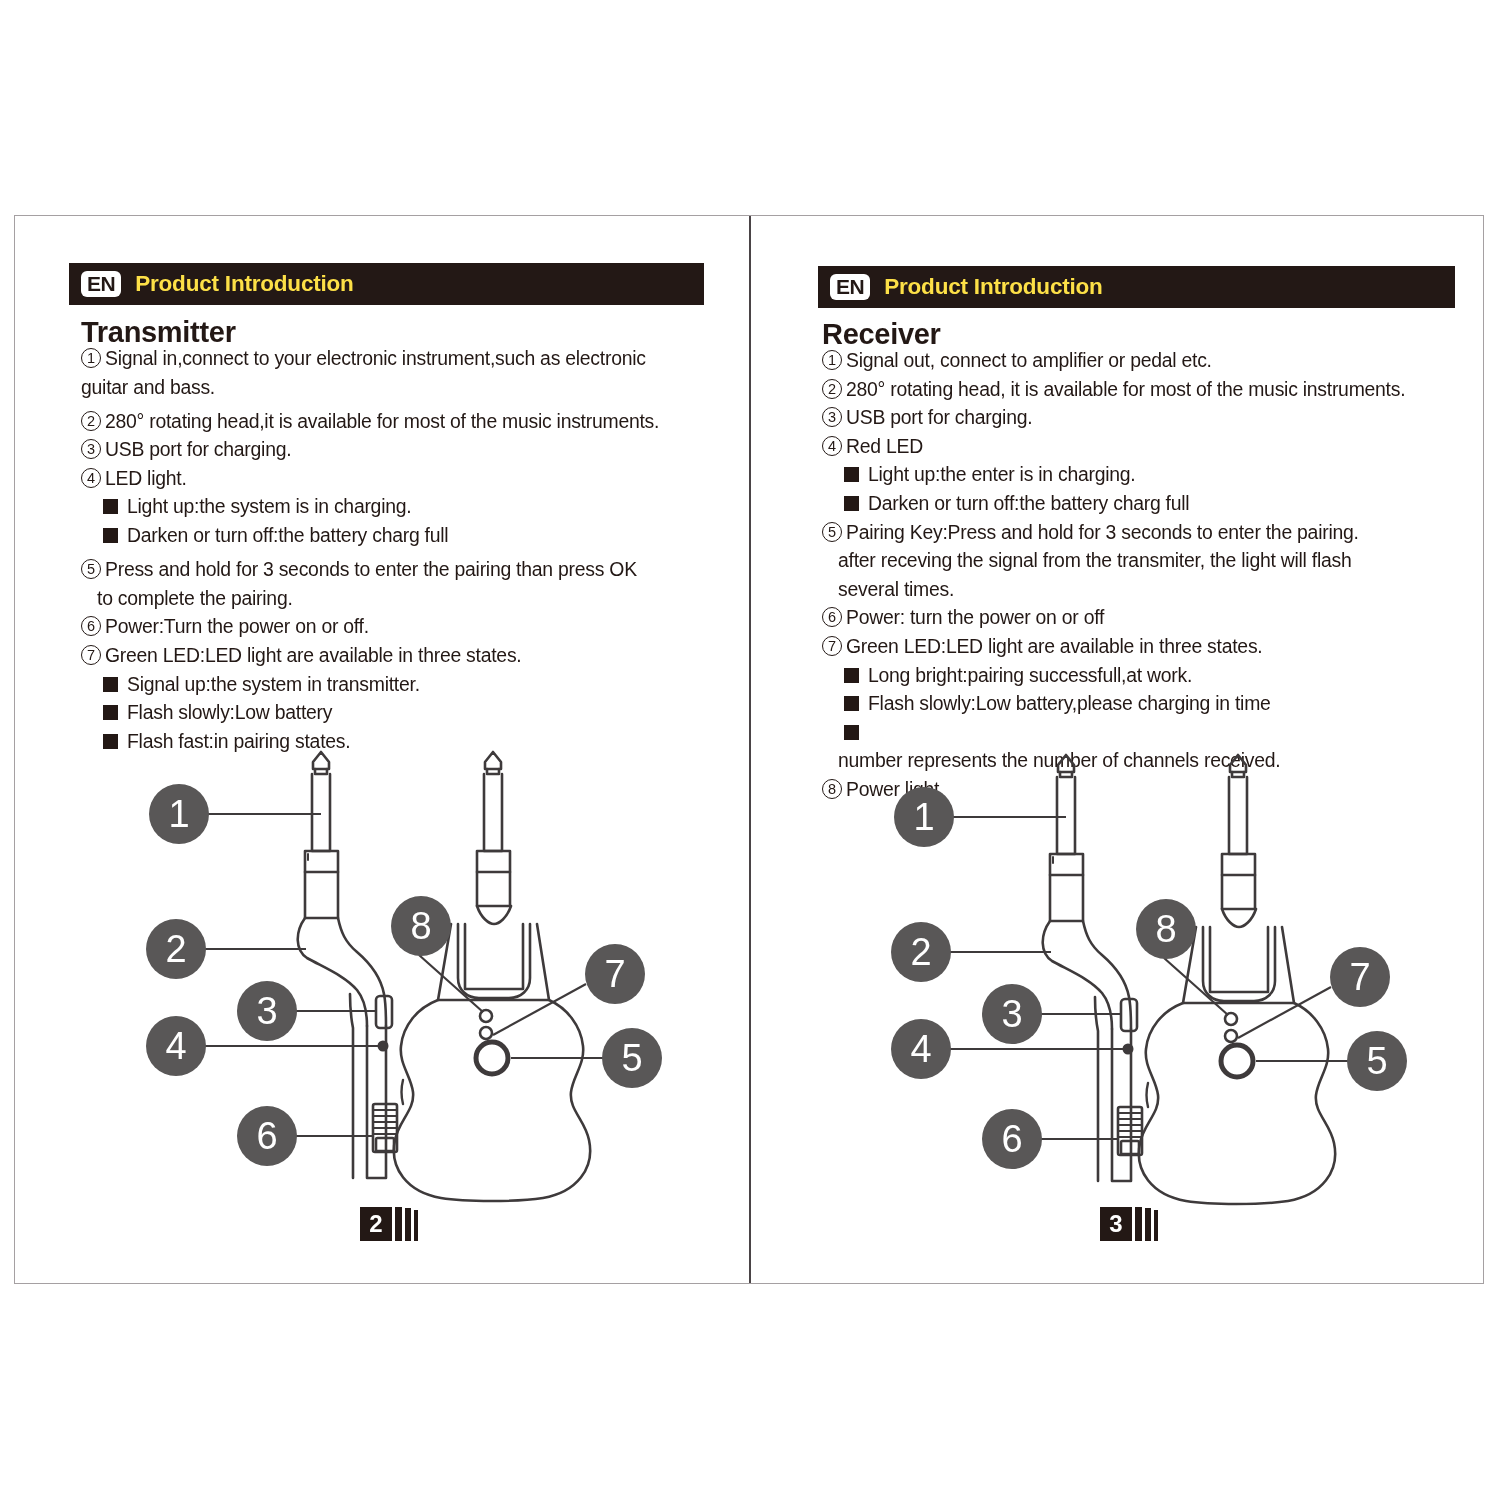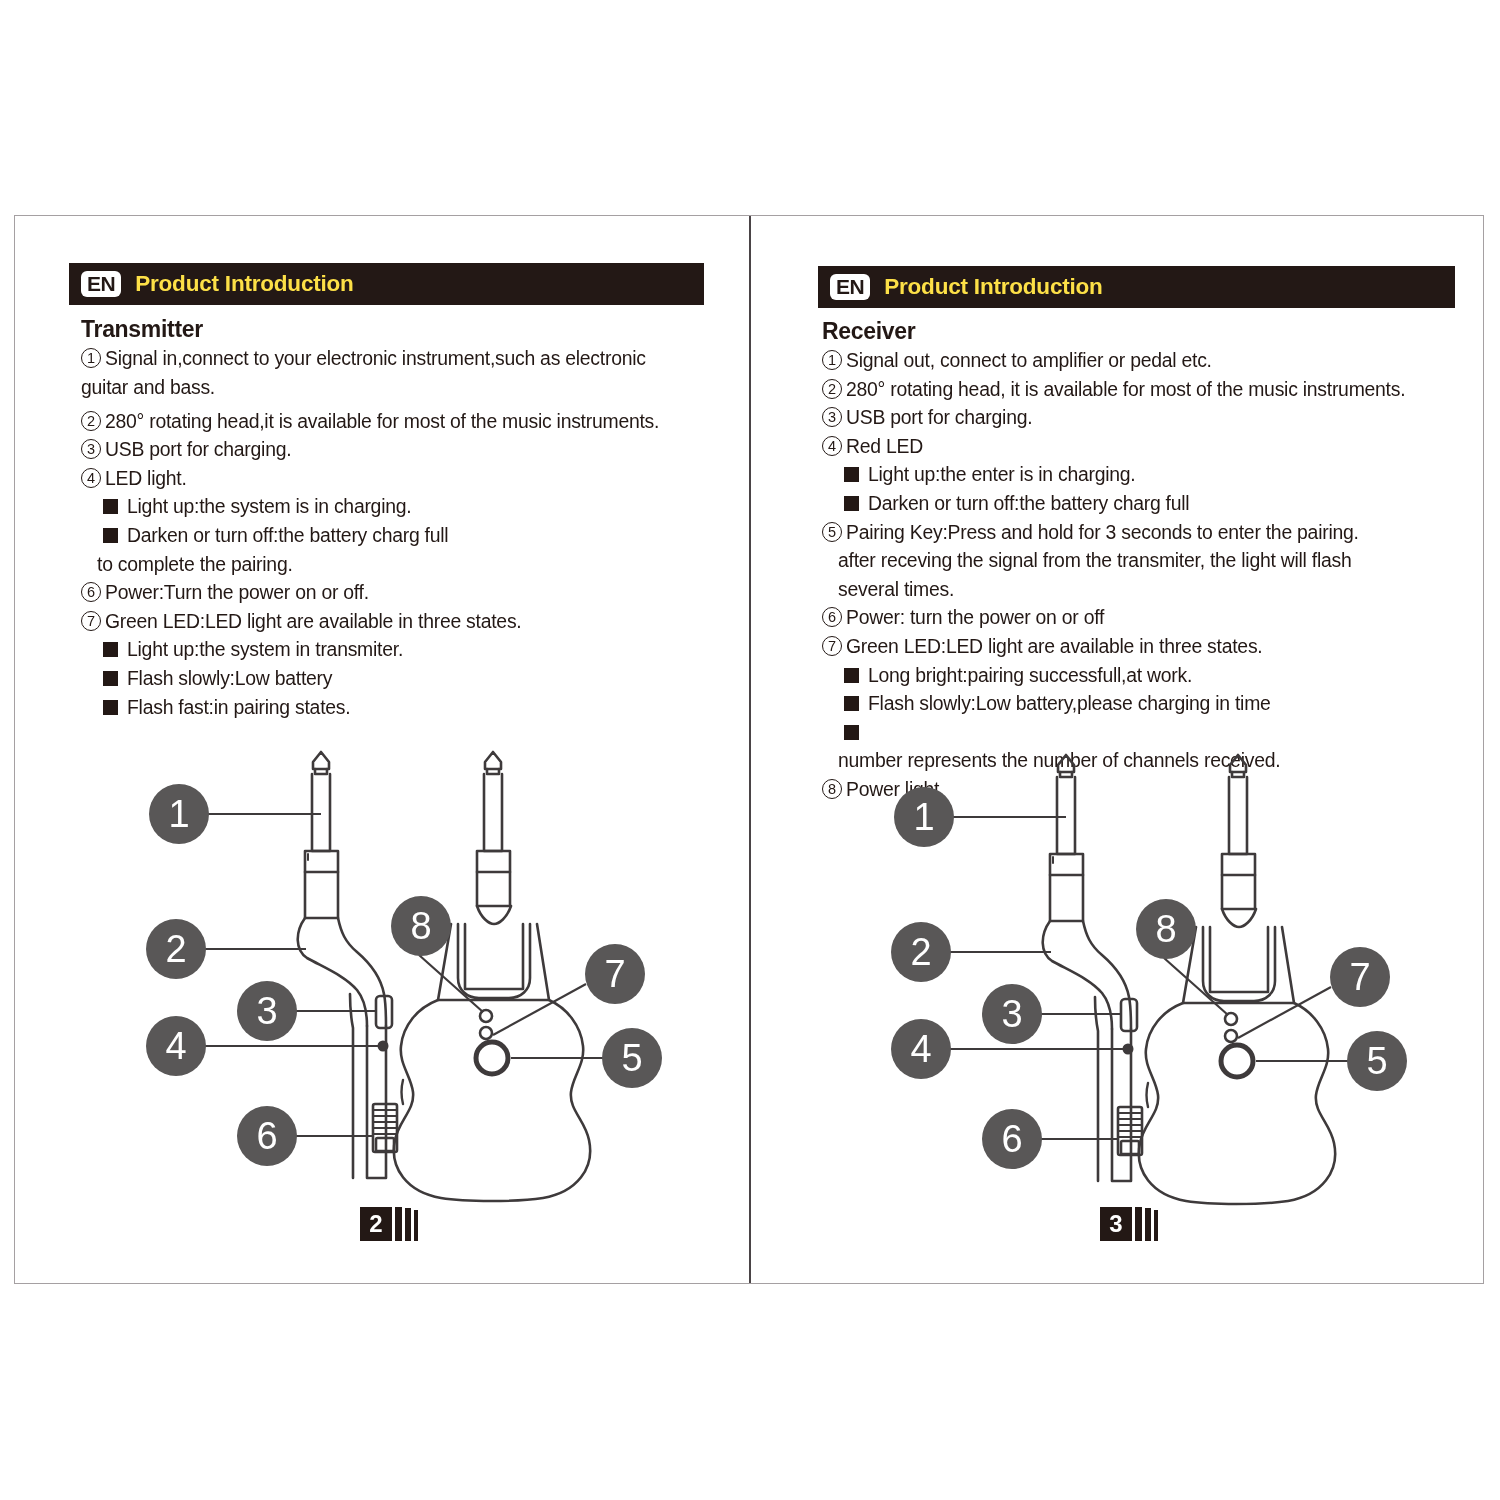--- a/index.html
+++ b/index.html
@@ -74,21 +74,21 @@
     color: #fde047;
     font-weight: bold;
     font-size: 22.5px;
     letter-spacing: -0.2px;
   }
 
   
   .section-title {
     position: absolute;
     font-weight: bold;
-    font-size: 23px;
+    font-size: 29px;
     letter-spacing: -0.3px;
   }
   .page-left  .section-title { left: 66px; top: 100px; }
   .page-right .section-title { left: 72px; top: 102px; }
 
   .textblock {
     position: absolute;
     font-size: 19.4px;
     line-height: 1.0;
     letter-spacing: -0.25px;
@@ -179,24 +179,25 @@
       <div class="section-title">Transmitter</div>
 
       <div class="textblock" id="list-0">
           <span class="line"><span class="circnum">1</span><span>Signal in,connect to your electronic instrument,such as electronic</span></span>
           <span class="line"><span>guitar  and bass.</span></span>
           <span class="line gap"><span class="circnum">2</span><span>280°  rotating head,it is available for most of the music instruments.</span></span>
           <span class="line"><span class="circnum">3</span><span>USB port for charging.</span></span>
           <span class="line"><span class="circnum">4</span><span>LED light.</span></span>
           <span class="line ind1"><span class="sq"></span><span>Light up:the system is in charging.</span></span>
           <span class="line ind1"><span class="sq"></span><span>Darken or turn off:the battery charg full</span></span>
+          <span class="line gap"><span class="circnum">5</span><span>Press and hold for 3 seconds to enter the pairing than press OK</span></span>
           <span class="line ind2"><span>to complete the pairing.</span></span>
           <span class="line"><span class="circnum">6</span><span>Power:Turn the power on or off.</span></span>
           <span class="line"><span class="circnum">7</span><span>Green LED:LED light are available in three states.</span></span>
-          <span class="line ind1"><span class="sq"></span><span>Light up:the system in transmiter.</span></span>
+          <span class="line ind1"><span class="sq"></span><span>Signal up:the system in transmitter.</span></span>
           <span class="line ind1"><span class="sq"></span><span>Flash slowly:Low battery</span></span>
           <span class="line ind1"><span class="sq"></span><span>Flash fast:in pairing states.</span></span>
         </div>
 
       <div class="diagram">
         <svg width="520" height="460" viewBox="0 0 520 460">
           <g fill="none" stroke="#3e3a3b" stroke-width="2.6" stroke-linejoin="round" stroke-linecap="round">
 
             <path d="M176 6 L184 16 L184 23 L168 23 L168 16 Z"></path>
             <path d="M170 23 L170 28 L182 28 L182 23"></path>

